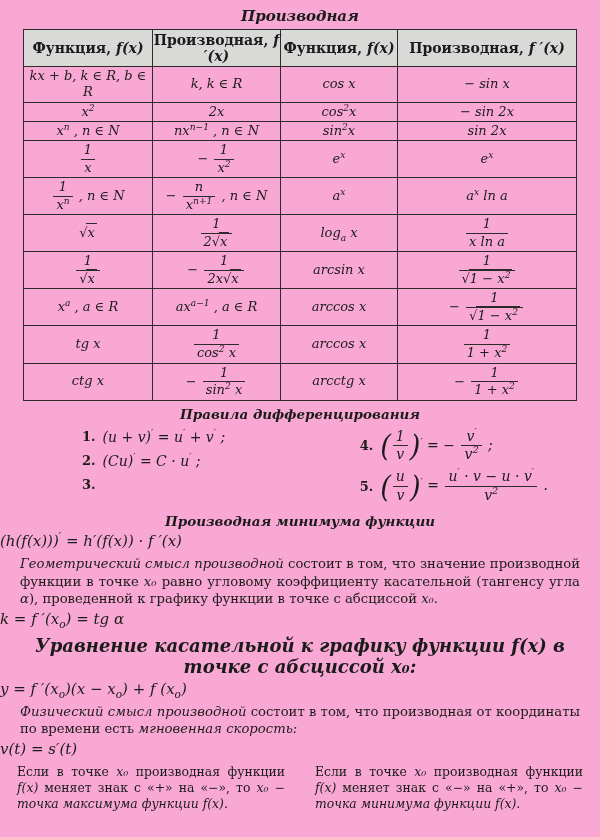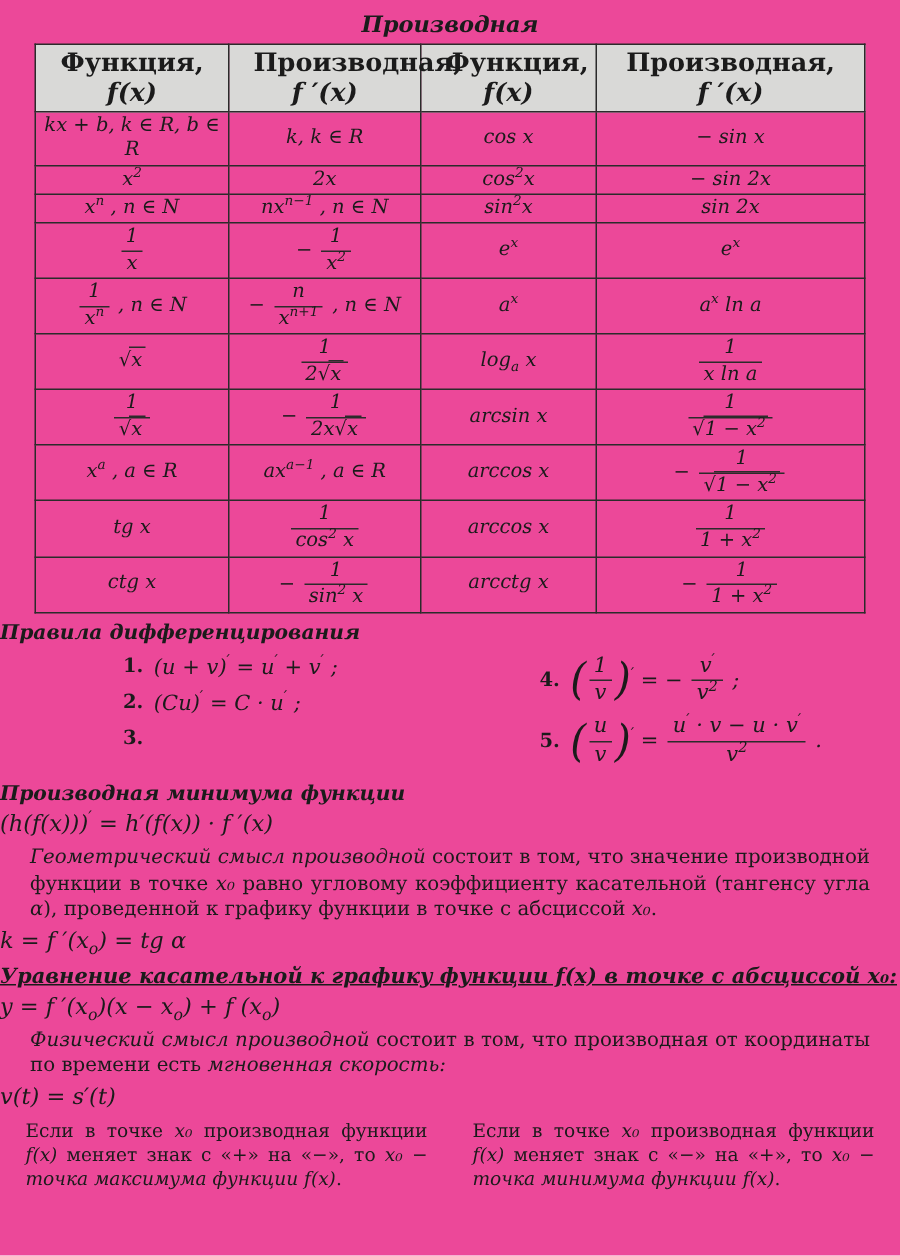--- a/index.html
+++ b/index.html
@@ -1,38 +1,38 @@
 <!DOCTYPE html>
 <html><head>
 <meta charset="utf-8">
 <style>
   html,body{margin:0;padding:0;background:#ffffff;}
   .page{
     width:600px;height:837px;box-sizing:border-box;position:relative;
-    background:#ec4899;color:#1b1b1b;overflow:hidden;
+    background:#f9a8d4;color:#1b1b1b;overflow:hidden;
     font-family:"DejaVu Serif",serif;padding-top:5px;
   }
   .title{text-align:center;font-weight:bold;font-style:italic;font-size:15px;margin:2px 0 4px;}
   table{border-collapse:collapse;margin:0 auto;width:553px;table-layout:fixed;}
   th,td{border:1px solid #2b2b2b;text-align:center;vertical-align:middle;}
-  th{background:#d9d9d7;font-weight:bold;font-size:17px;padding:2px 16px;font-style:normal;}
+  th{background:#d9d9d7;font-weight:bold;font-size:14px;padding:2px 0;font-style:normal;}
   td{font-style:italic;font-size:13px;padding:1px 2px;line-height:1.25;}
   sup{font-size:0.7em;line-height:0;}
   sub{font-size:0.7em;line-height:0;}
   .it{font-style:italic;}
   .ulit{font-style:italic;margin-top:16px;}
   .frac{display:inline-flex;flex-direction:column;vertical-align:middle;text-align:center;margin:1px 2px;line-height:1.12;}
   .frac .num{border-bottom:1px solid #2b2b2b;padding:0 3px 1px;}
   .frac .den{padding:1px 3px 0;}
   .rt{white-space:nowrap;}
   .rt .idx{font-size:0.62em;vertical-align:super;margin-right:-2px;}
   .ov{border-top:1.2px solid #2b2b2b;padding:1px 2px 0 1px;margin-left:-1px;}
   .bigp{font-size:1.95em;display:inline-block;vertical-align:middle;transform:scaleY(1.08);line-height:0.85;font-weight:400;}
-  .heading{font-weight:bold;font-style:italic;font-size:13.5px;margin:5px 0 2px;}
-  .heading-sm{font-size:14px;margin-top:7px;text-decoration:underline;}
+  .heading{text-align:center;font-weight:bold;font-style:italic;font-size:13.5px;margin:5px 0 2px;}
+  .heading-sm{font-size:18px;margin-top:7px;}
   .rules{display:flex;justify-content:space-between;padding:2px 52px 0 82px;}
   .rule-item{display:flex;align-items:center;margin:3px 0 8px;}
   .rules-col-right .rule-item{margin:2px 0 4px;}
   .rule-num{font-weight:bold;font-style:normal;font-size:13px;margin-right:7px;}
   .rule-expr{font-style:italic;font-size:14px;white-space:nowrap;}
   .formula{text-align:left;font-style:italic;font-size:15px;margin:3px 0;}
   .para{text-align:justify;font-size:13.2px;line-height:1.3;margin:5px 20px 2px;}
   .cols{display:flex;gap:30px;margin:6px 17px 0;}
   .col{flex:1;min-width:0;}
   .col-text{font-size:12.4px;line-height:1.3;text-align:justify;}

